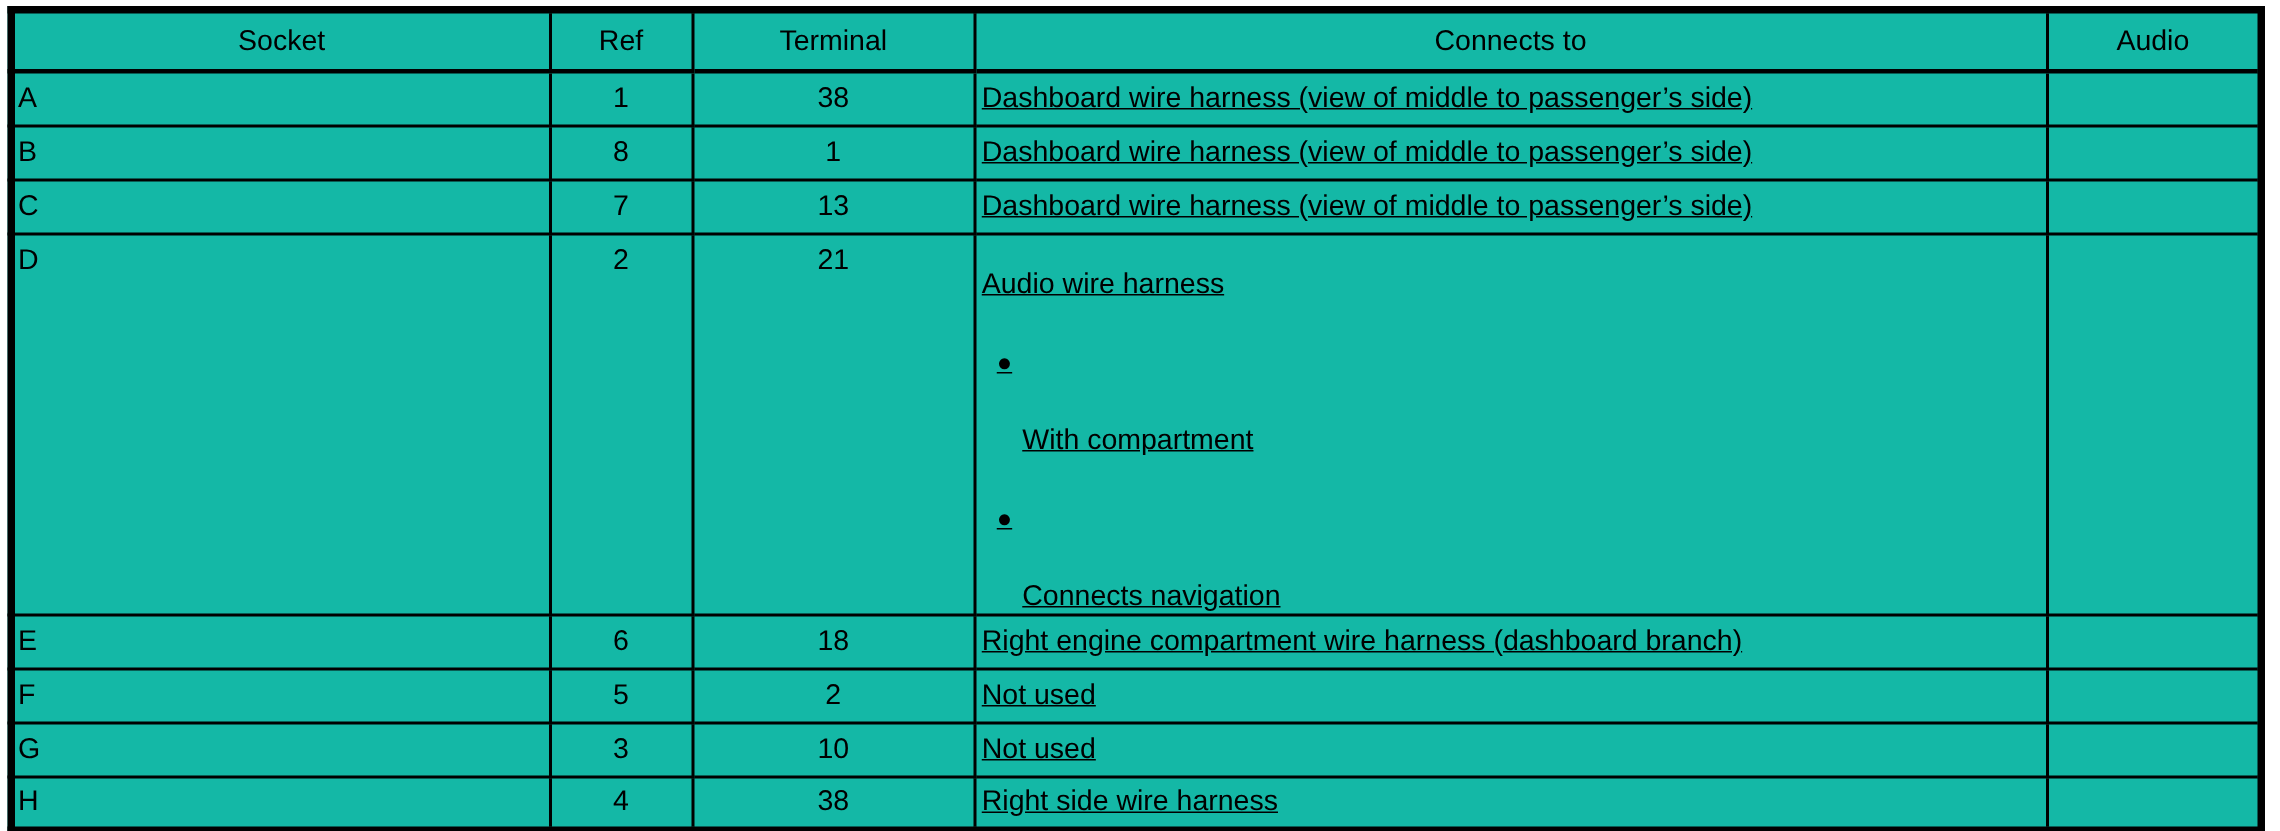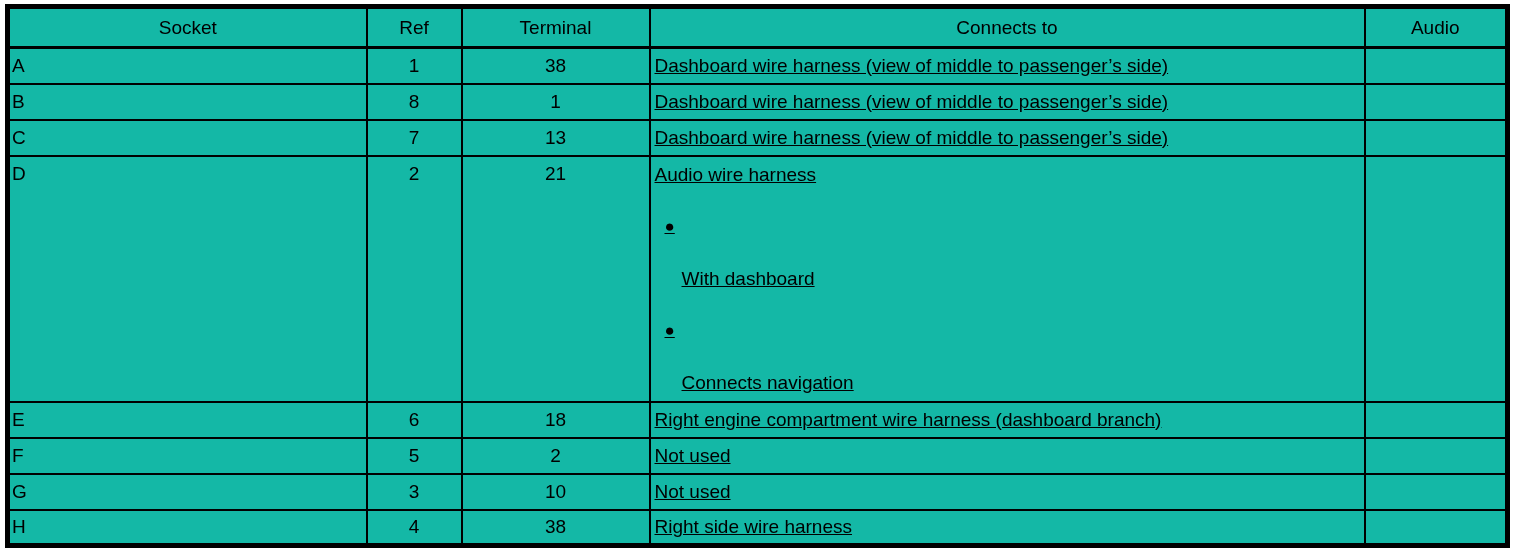--- a/index.html
+++ b/index.html
@@ -68,21 +68,21 @@
     text-decoration: underline;
   }
   td.notes-cell { }
 
   
   .d-line {
     line-height: 22px;
     height: 22px;
     margin-top: 0;
   }
-  tr.row-tall td.connects-cell { padding-top: 7px; margin-top: 28px; }
+  tr.row-tall td.connects-cell { padding-top: 22px; margin-top: 28px; }
   .d-bullet {
     margin-top: 30px;
     padding-left: 10px;
     font-size: 17px;
     line-height: 22px;
     height: 22px;
   }
   .d-label {
     margin-top: 30px;
     padding-left: 27px;
@@ -133,21 +133,21 @@
         <td class="connects-cell">Dashboard wire harness (view of middle to passenger’s side)</td>
         <td class="notes-cell"></td>
       </tr>
       <tr class="row-tall">
         <td class="socket-cell">D</td>
         <td class="num-cell">2</td>
         <td class="num-cell">21</td>
         <td class="connects-cell">
           <div class="d-line">Audio wire harness</div>
           <div class="d-bullet">●</div>
-          <div class="d-label">With dashboard</div>
+          <div class="d-label">With compartment</div>
           <div class="d-bullet">●</div>
           <div class="d-label">Connects navigation</div>
         </td>
         <td class="notes-cell"></td>
       </tr>
       <tr class="row-std">
         <td class="socket-cell">E</td>
         <td class="num-cell">6</td>
         <td class="num-cell">18</td>
         <td class="connects-cell">Right engine compartment wire harness (dashboard branch)</td>

